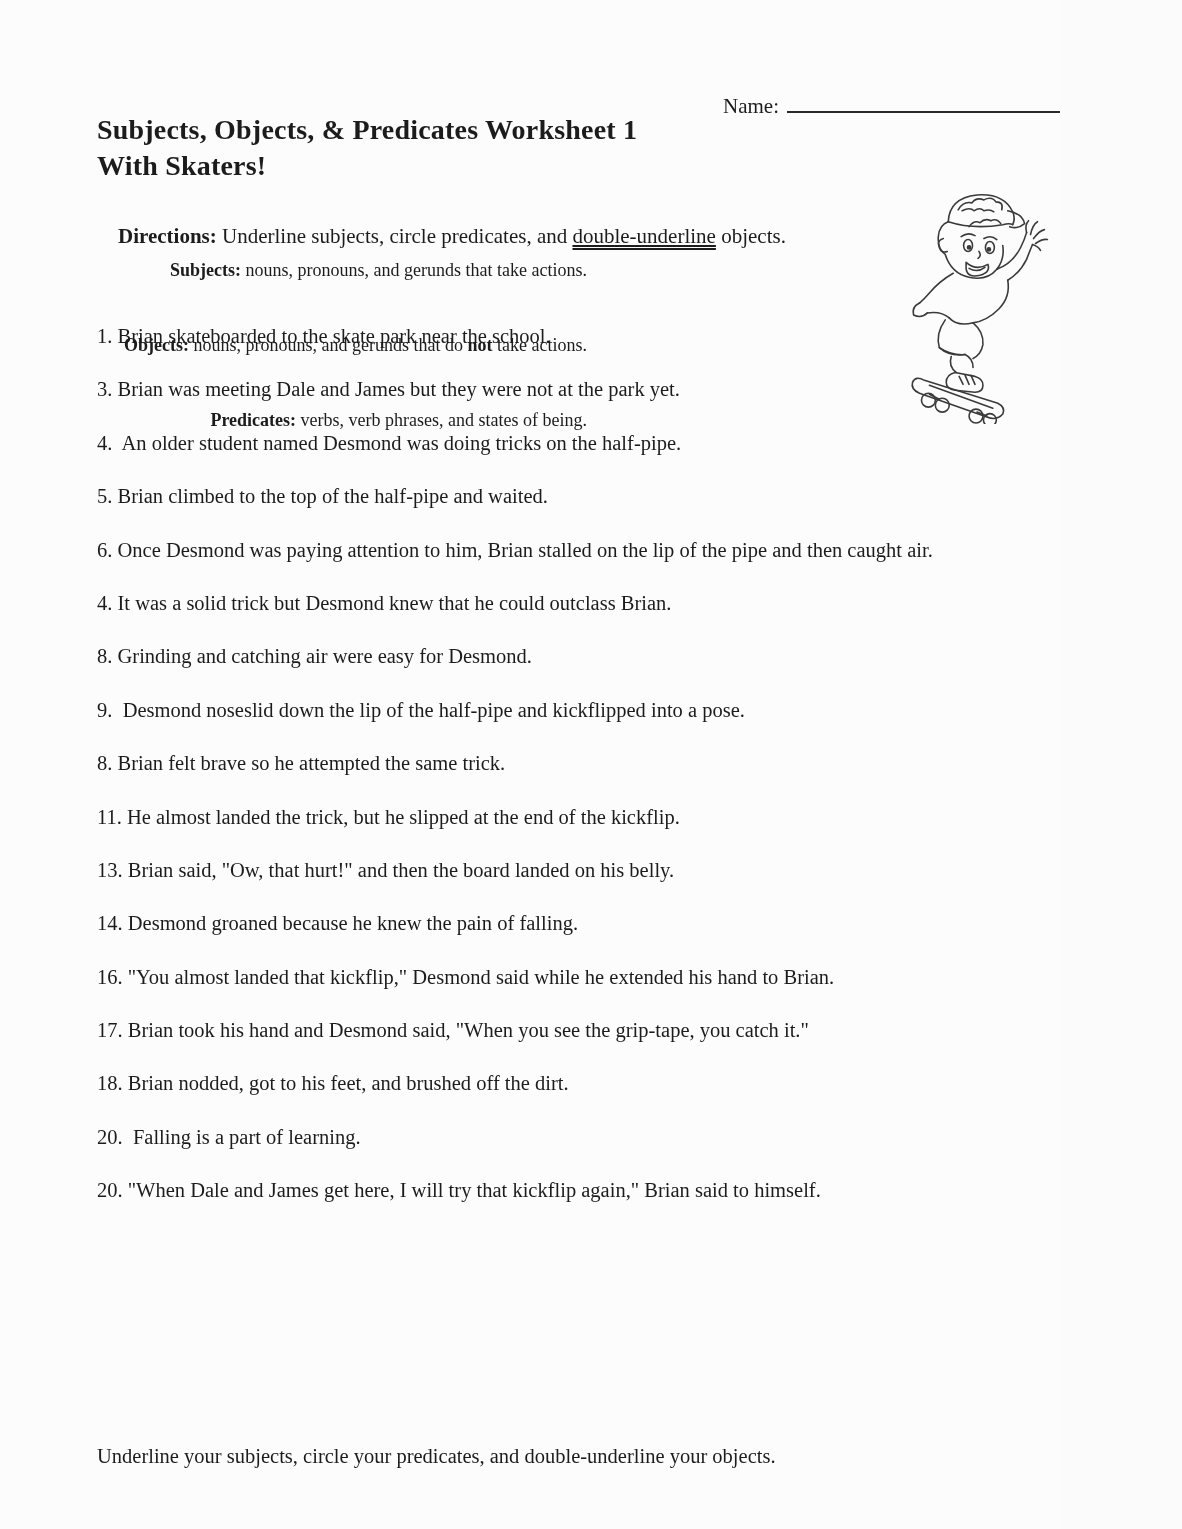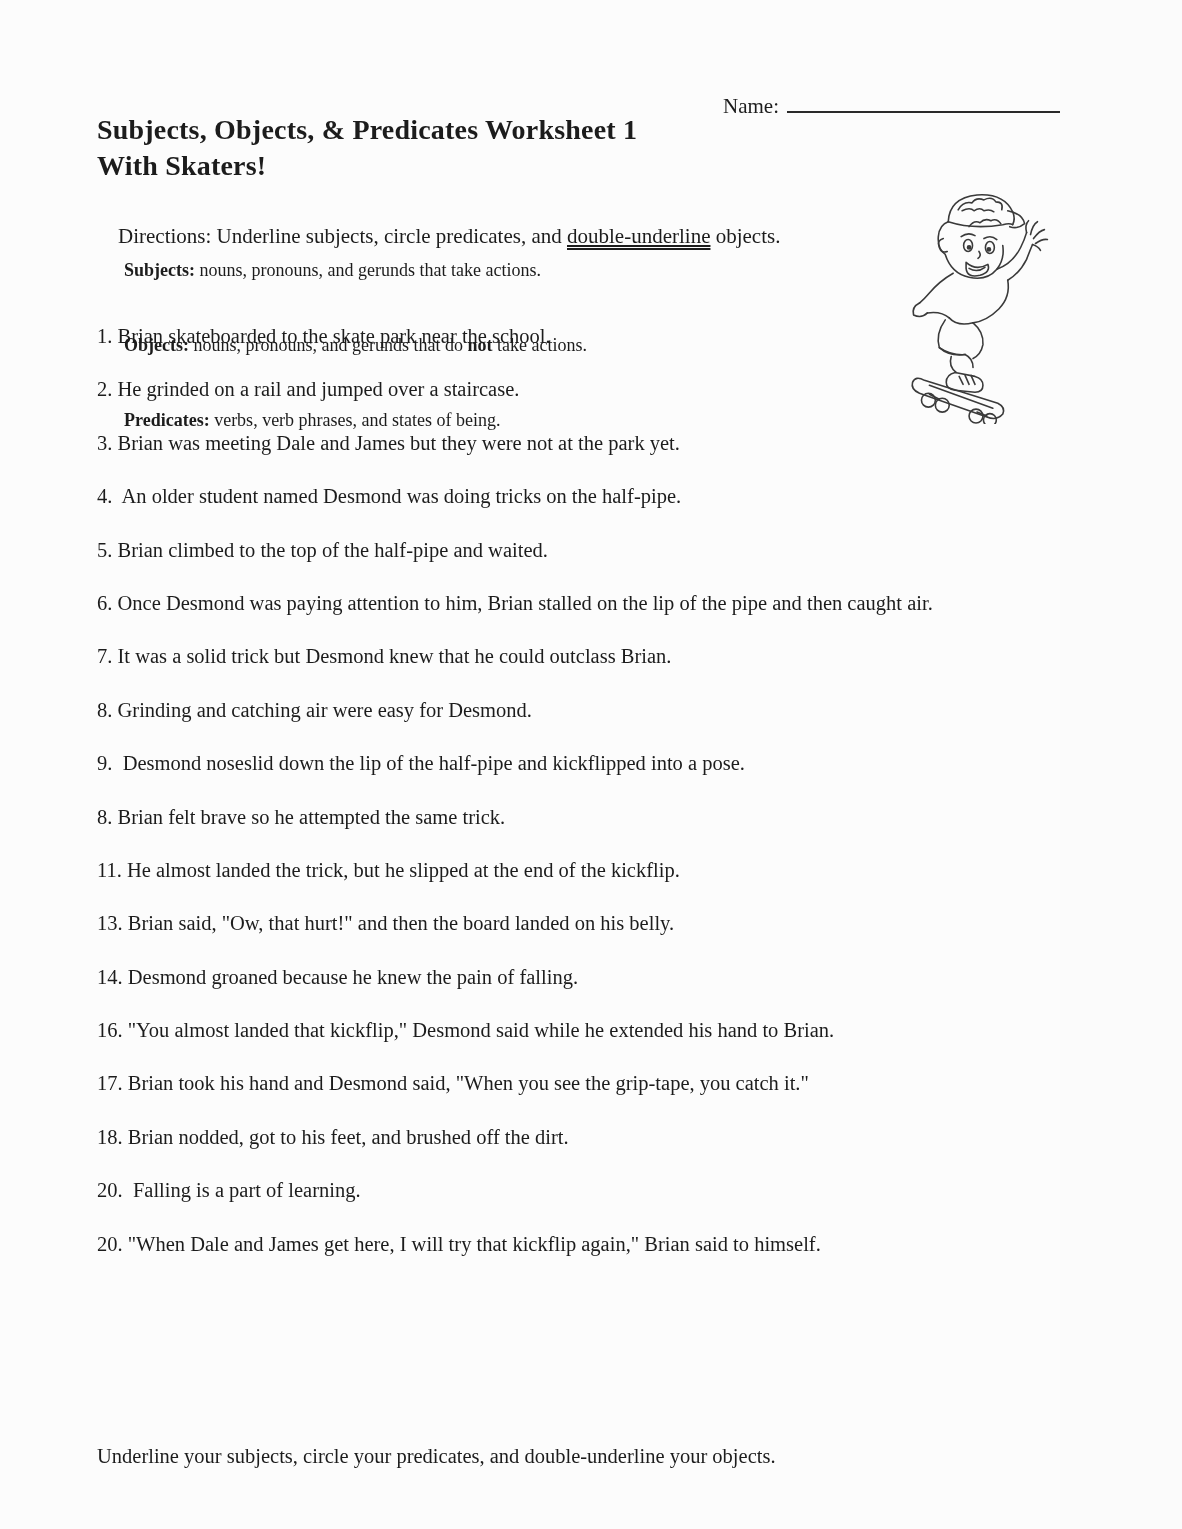--- a/index.html
+++ b/index.html
@@ -40,34 +40,34 @@
     line-height: 36px;
     letter-spacing: 0.2px;
   }
   .directions {
     position: absolute;
     left: 97px;
     top: 199px;
     font-size: 21px;
     white-space: pre-wrap;
   }
-  .directions .label { font-weight: normal; }
+  .directions .label { font-weight: bold; }
   .dbl {
     text-decoration: underline;
     text-decoration-style: double;
     text-underline-offset: 2px;
   }
   .definitions {
     position: absolute;
     left: 97px;
     top: 233px;
     font-size: 18px;
     line-height: 25px;
   }
-  .def-line { white-space: pre-wrap; }
+  .def-line { white-space: pre-wrap; text-align: right; }
   .def-line .term { font-weight: bold; }
   .def-line .emph { font-weight: bold; margin-top: 17px; }
   .illustration {
     position: absolute;
     left: 890px;
     top: 186px;
     width: 172px;
     height: 238px;
   }
   .sentences {
@@ -188,26 +188,25 @@
         <circle cx="37" cy="216" r="7"></circle>
         <circle cx="51" cy="221" r="7"></circle>
         <circle cx="85" cy="232" r="7"></circle>
         <circle cx="99" cy="236" r="6.5"></circle>
       </g>
     </svg>
   </div>
 
   <div class="sentences">
     <div class="sentence">1. Brian skateboarded to the skate park near the school.</div>
-    <div class="sentence">2. He grinded on a rail and jumped over a staircase.</div>
     <div class="sentence">3. Brian was meeting Dale and James but they were not at the park yet.</div>
     <div class="sentence">4.  An older student named Desmond was doing tricks on the half-pipe.</div>
     <div class="sentence">5. Brian climbed to the top of the half-pipe and waited.</div>
     <div class="sentence">6. Once Desmond was paying attention to him, Brian stalled on the lip of the pipe and then caught air.</div>
-    <div class="sentence">7. It was a solid trick but Desmond knew that he could outclass Brian.</div>
+    <div class="sentence">4. It was a solid trick but Desmond knew that he could outclass Brian.</div>
     <div class="sentence">8. Grinding and catching air were easy for Desmond.</div>
     <div class="sentence">9.  Desmond noseslid down the lip of the half-pipe and kickflipped into a pose.</div>
     <div class="sentence">8. Brian felt brave so he attempted the same trick.</div>
     <div class="sentence">11. He almost landed the trick, but he slipped at the end of the kickflip.</div>
     <div class="sentence">13. Brian said, "Ow, that hurt!" and then the board landed on his belly.</div>
     <div class="sentence">14. Desmond groaned because he knew the pain of falling.</div>
     <div class="sentence">16. "You almost landed that kickflip," Desmond said while he extended his hand to Brian.</div>
     <div class="sentence">17. Brian took his hand and Desmond said, "When you see the grip-tape, you catch it."</div>
     <div class="sentence">18. Brian nodded, got to his feet, and brushed off the dirt.</div>
     <div class="sentence">20.  Falling is a part of learning.</div>

